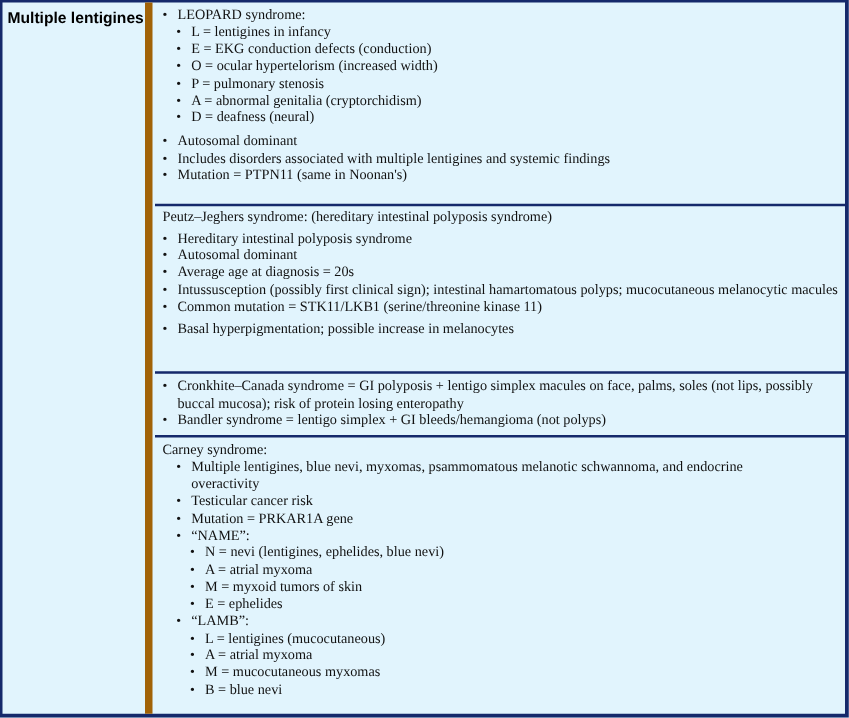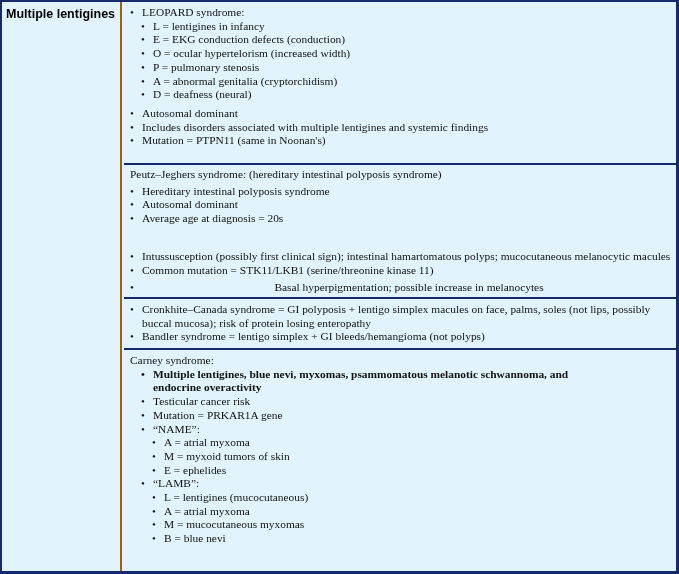--- a/index.html
+++ b/index.html
@@ -1,21 +1,21 @@
 <!DOCTYPE html>
 <html><head>
 <meta charset="utf-8">
 <style>
   html, body { margin: 0; padding: 0; background: #e1f4fd; }
   body { width: 679px; height: 574px; overflow: hidden; position: relative; }
   .table { position: absolute; left: 0; top: 0; width: 679px; height: 574px; box-sizing: border-box;
            border-left: 2px solid #15296b; border-right: 3px solid #15296b; border-bottom: 3px solid #15296b;
            border-top: 2px solid #15296b; background: #e1f4fd; }
   .label-col { position: absolute; left: 0; top: 0; width: 120px; height: 100%; box-sizing: border-box;
-               border-right: 2px solid #a16207; }
+               border-right: 6px solid #a16207; }
   .label { font-family: "Liberation Sans", sans-serif; font-weight: bold; font-size: 12.5px; color: #000;
            position: absolute; left: 4px; top: 5px; }
   .content-col { position: absolute; left: 122px; top: 0; right: 0; bottom: 0; }
   .sec { position: absolute; left: 0; right: 0; box-sizing: border-box; font-family: "Liberation Serif", serif;
          font-size: 11.4px; color: #111; line-height: 13.7px; }
   .divider { position: absolute; left: 0; right: 0; height: 2px; background: #15296b; }
   ul { margin: 0; padding: 0; list-style: none; }
   li { position: relative; padding-left: 18px; }
   li::before { content: "\2022"; position: absolute; left: 6px; top: 0; font-size: 11px; }
   ul.sub li { padding-left: 29px; }
@@ -57,45 +57,46 @@
 
     <div class="divider" style="top:161px;"></div>
 
     <div class="sec" style="top:166px;">
       <div class="head"><span class="ital">Peutz–Jeghers syndrome:</span><span> (hereditary intestinal polyposis syndrome)</span></div>
       <div class="gap" style="height:3px;"></div>
       <ul>
         <li>Hereditary intestinal polyposis syndrome</li>
         <li>Autosomal dominant</li>
         <li>Average age at diagnosis = 20s</li>
-        <li style="margin-top:24px;">Intussusception (possibly first clinical sign); intestinal hamartomatous polyps; mucocutaneous melanocytic macules</li>
+        <li style="">Intussusception (possibly first clinical sign); intestinal hamartomatous polyps; mucocutaneous melanocytic macules</li>
         <li>Common mutation = STK11/LKB1 (serine/threonine kinase 11)</li>
-        <li style="margin-top:4px;text-align:center;">Basal hyperpigmentation; possible increase in melanocytes</li>
+        <li style="margin-top:4px;">Basal hyperpigmentation; possible increase in melanocytes</li>
       </ul>
     </div>
 
     <div class="divider" style="top:295px;"></div>
 
     <div class="sec" style="top:301px;">
       <ul>
         <li style="padding-right:4px;"><span class="ital">Cronkhite–Canada syndrome</span><span> = GI polyposis + lentigo simplex macules on face, palms, soles (not lips, possibly buccal mucosa); risk of protein losing enteropathy</span></li>
         <li><span class="ital">Bandler syndrome</span><span> = lentigo simplex + GI bleeds/hemangioma (not polyps)</span></li>
       </ul>
     </div>
 
     <div class="divider" style="top:346px;"></div>
 
     <div class="sec" style="top:352px;">
       <div class="head ital">Carney syndrome:</div>
       <ul class="sub">
-        <li style="padding-right:70px;font-weight:bold;">Multiple lentigines, blue nevi, myxomas, psammomatous melanotic schwannoma, and endocrine overactivity</li>
+        <li style="padding-right:70px;">Multiple lentigines, blue nevi, myxomas, psammomatous melanotic schwannoma, and endocrine overactivity</li>
         <li>Testicular cancer risk</li>
         <li>Mutation = PRKAR1A gene</li>
         <li><span class="ital">“NAME”:</span>
           <ul class="sub" style="margin-left:-18px;">
+            <li>N = nevi (lentigines, ephelides, blue nevi)</li>
             <li>A = atrial myxoma</li>
             <li>M = myxoid tumors of skin</li>
             <li>E = ephelides</li>
           </ul>
         </li>
         <li><span class="ital">“LAMB”:</span>
           <ul class="sub" style="margin-left:-18px;">
             <li>L = lentigines (mucocutaneous)</li>
             <li>A = atrial myxoma</li>
             <li>M = mucocutaneous myxomas</li>

